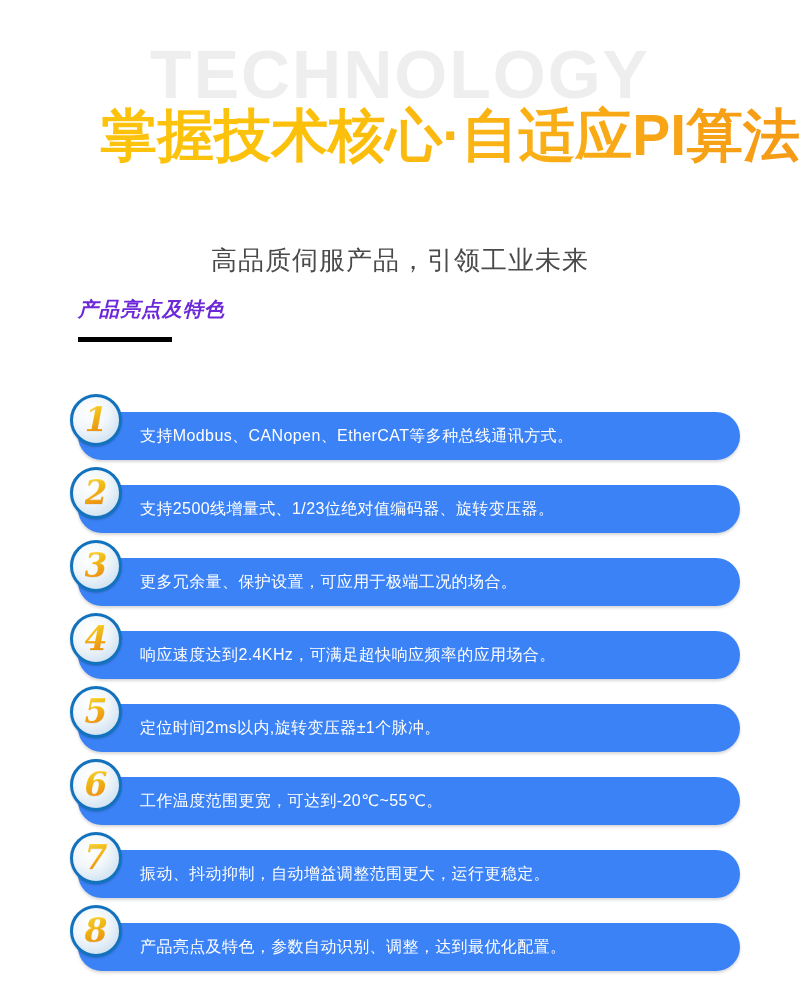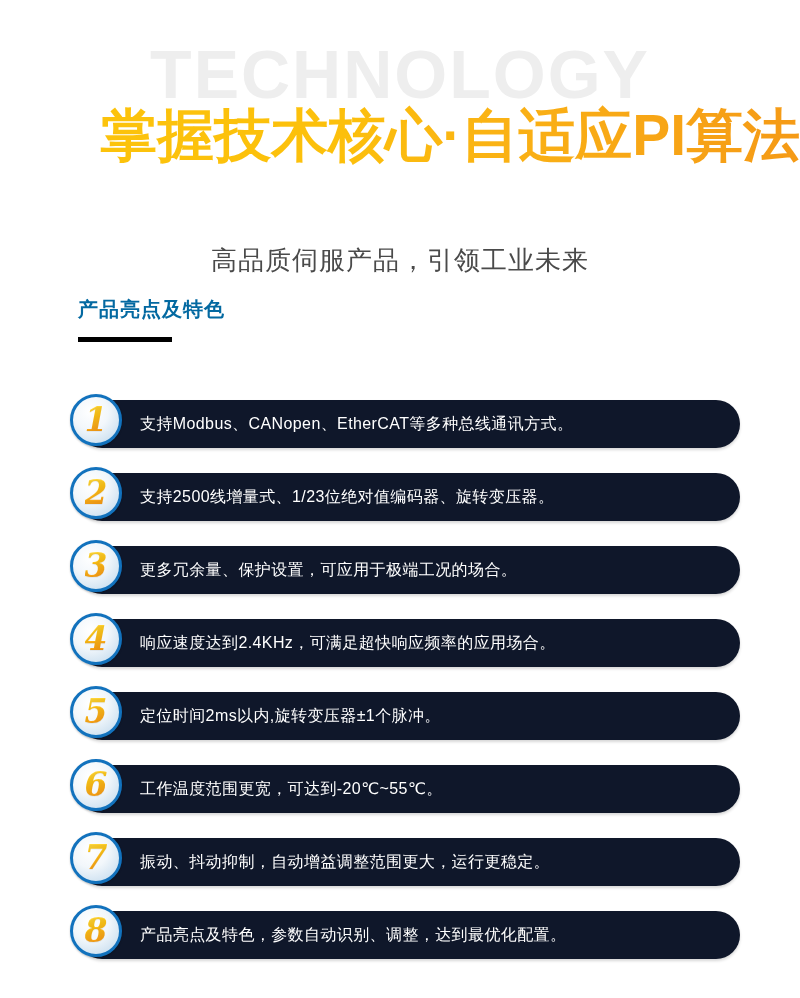--- a/index.html
+++ b/index.html
@@ -54,24 +54,25 @@
     white-space:nowrap;
     letter-spacing:1px;
     margin-top:44px;
   }
 
   
   .section-head { position:absolute; left:78px; top:297px; }
   .section-head .title {
     font-size:20px;
     font-weight:700;
-    color:#0369a1;
+    color:#6d28d9;
     line-height:1.2;
     letter-spacing:1px;
     white-space:nowrap;
+    font-style:italic;
   }
   .section-head .rule {
     margin-top:16px;
     width:94px;
     height:5px;
     background:#000000;
   }
 
   
   .features {
@@ -80,25 +81,25 @@
     width:800px;
   }
   .feature {
     position:relative;
     height:48px;
     margin-bottom:25px;
   }
   .pill {
     position:absolute;
     left:78px;
-    top:4px;
+    top:16px;
     width:662px;
     height:48px;
     border-radius:24px;
-    background:#0f172a;
+    background:#3b82f6;
     box-shadow:0 2px 3px rgba(0,0,0,0.16);
   }
   .pill-text {
     position:absolute;
     left:62px;
     top:0;
     height:48px;
     line-height:48px;
     font-size:16px;
     color:#ffffff;

